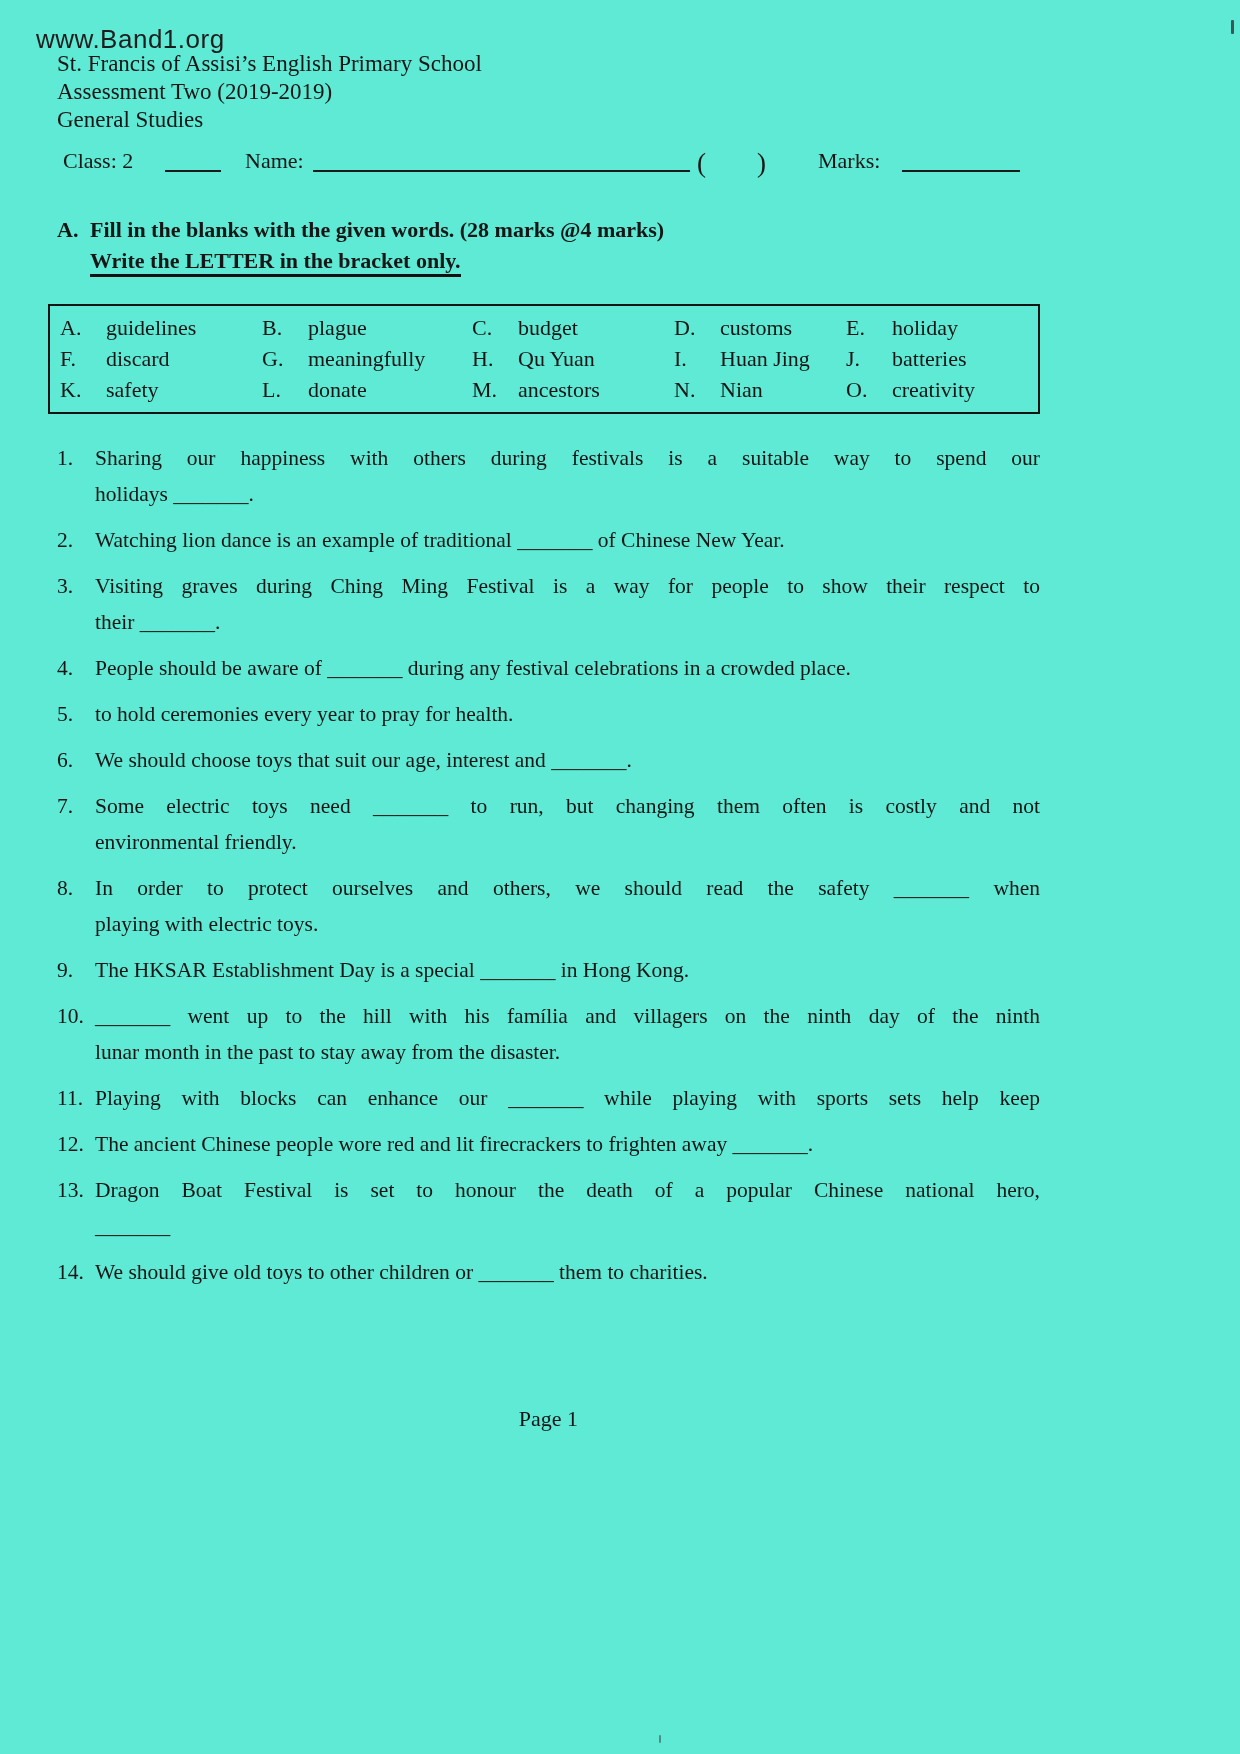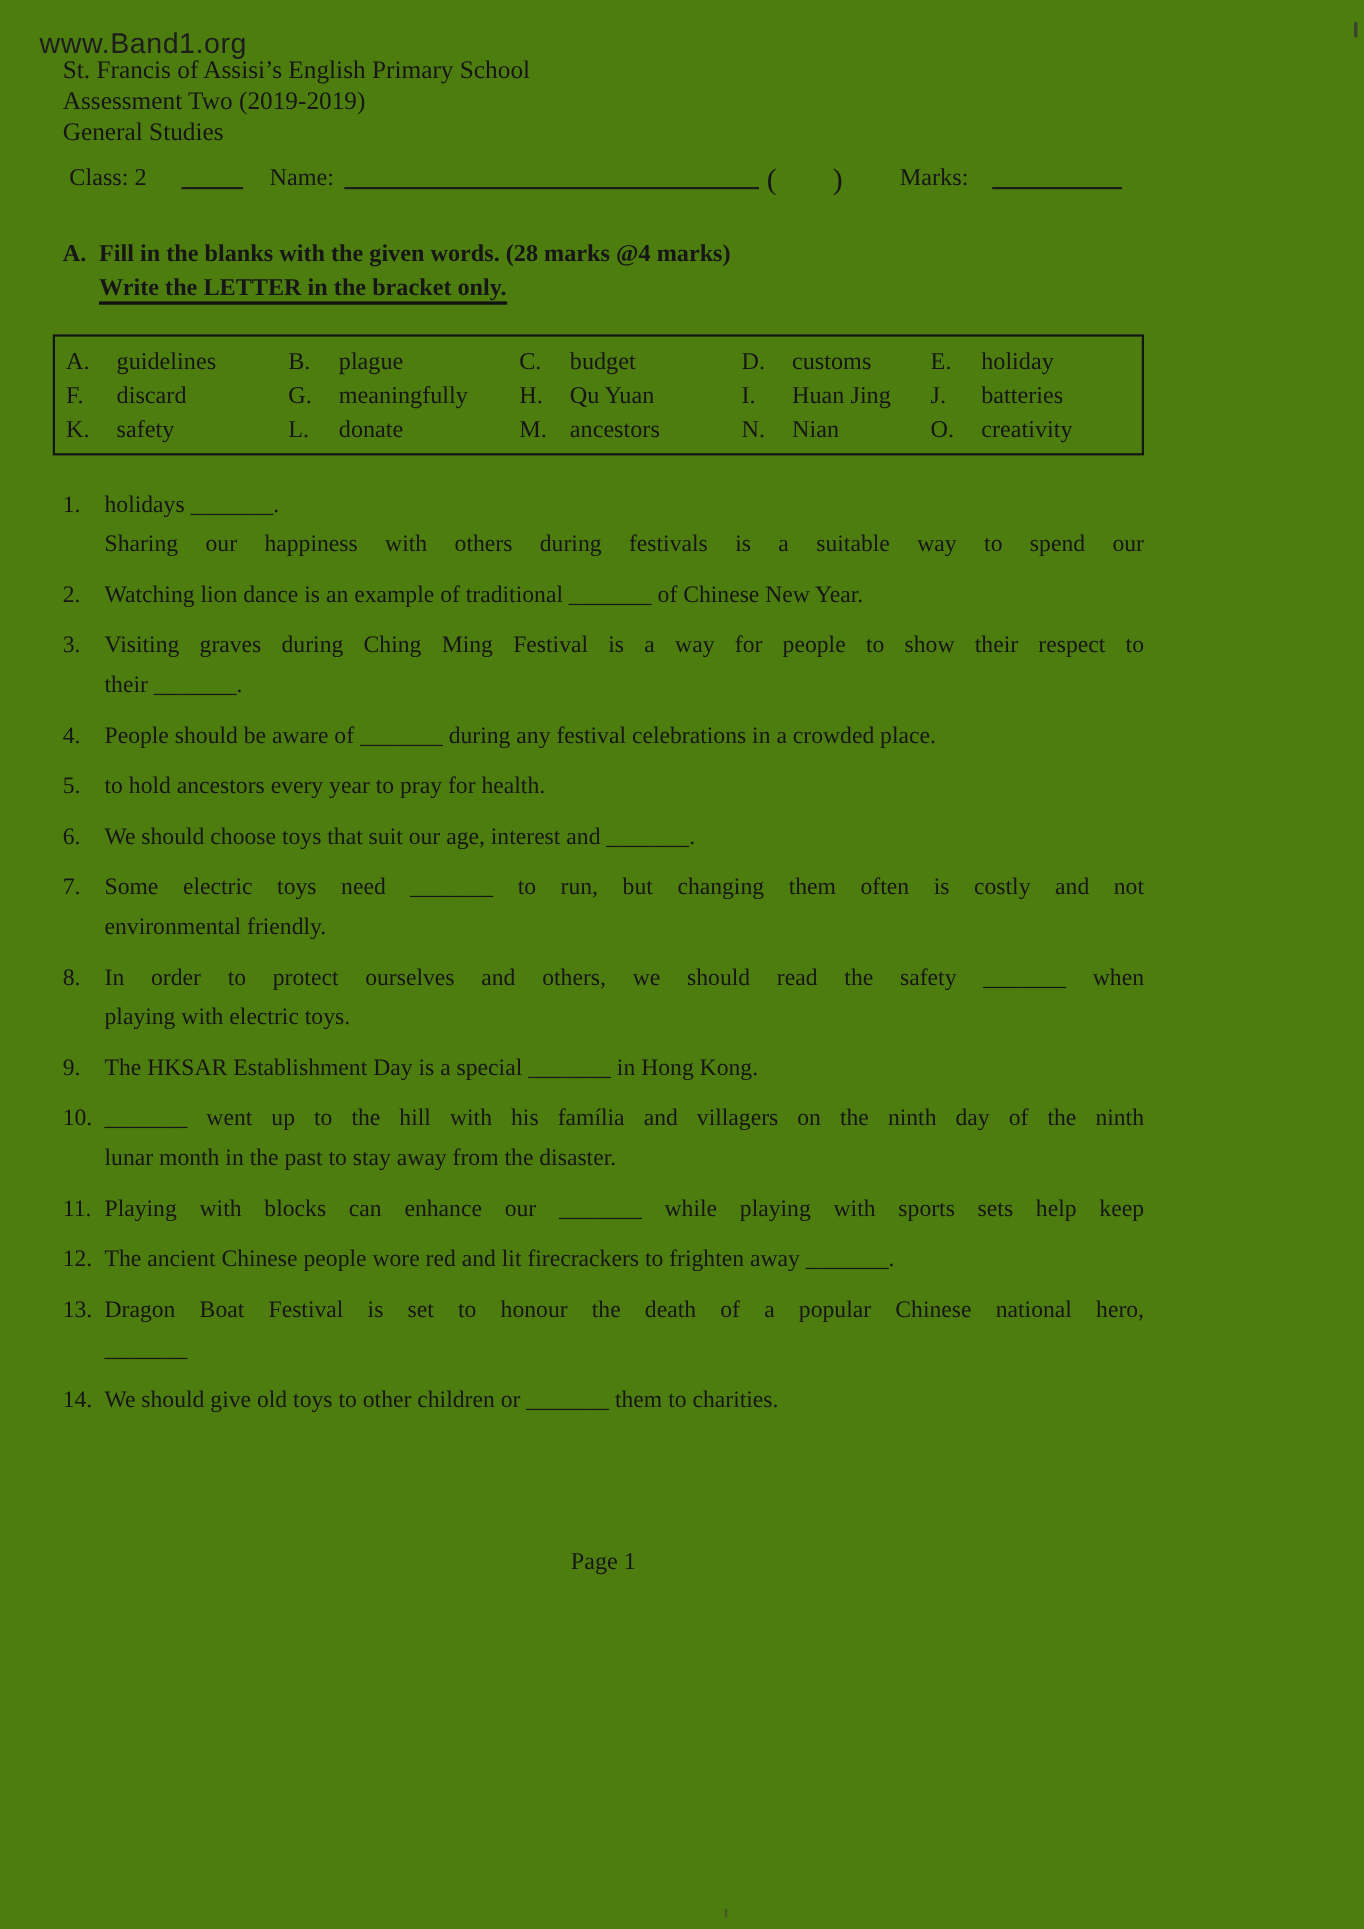--- a/index.html
+++ b/index.html
@@ -1,19 +1,19 @@
 <!DOCTYPE html>
 <html><head>
 <meta charset="utf-8">
 <style>
   html,body{margin:0;padding:0;background:#e8e8e8;}
   .page{
     position:relative;
     width:1240px;height:1754px;
-    background:#4d7c0f;
+    background:#5eead4;
     font-family:"Liberation Serif",serif;
     color:#161616;
     overflow:hidden;
     margin:0 auto;
   }
   .watermark{
     position:absolute;left:36px;top:24px;
     font-family:"Liberation Sans",sans-serif;
     font-size:26px;color:#1d1d1d;letter-spacing:0.5px;
   }
@@ -108,22 +108,22 @@
         <div class="wb-cell"><span class="wb-letter">L.</span><span>donate</span></div>
         <div class="wb-cell"><span class="wb-letter">M.</span><span>ancestors</span></div>
         <div class="wb-cell"><span class="wb-letter">N.</span><span>Nian</span></div>
         <div class="wb-cell"><span class="wb-letter">O.</span><span>creativity</span></div>
       </div>
 
     <div class="questions">
         <div class="q">
           <span class="qnum">1.</span>
           <div class="qtext">
+            <div class="qline stretch">Sharing our happiness with others during festivals is a suitable way to spend our</div>
             <div class="qline">holidays _______.</div>
-            <div class="qline stretch">Sharing our happiness with others during festivals is a suitable way to spend our</div>
           </div>
         </div>
         <div class="q">
           <span class="qnum">2.</span>
           <div class="qtext">
             <div class="qline">Watching lion dance is an example of traditional _______ of Chinese New Year.</div>
           </div>
         </div>
         <div class="q">
           <span class="qnum">3.</span>
@@ -134,21 +134,21 @@
         </div>
         <div class="q">
           <span class="qnum">4.</span>
           <div class="qtext">
             <div class="qline">People should be aware of _______ during any festival celebrations in a crowded place.</div>
           </div>
         </div>
         <div class="q">
           <span class="qnum">5.</span>
           <div class="qtext">
-            <div class="qline">to hold ancestors every year to pray for health.</div>
+            <div class="qline">to hold ceremonies every year to pray for health.</div>
           </div>
         </div>
         <div class="q">
           <span class="qnum">6.</span>
           <div class="qtext">
             <div class="qline">We should choose toys that suit our age, interest and _______.</div>
           </div>
         </div>
         <div class="q">
           <span class="qnum">7.</span>

